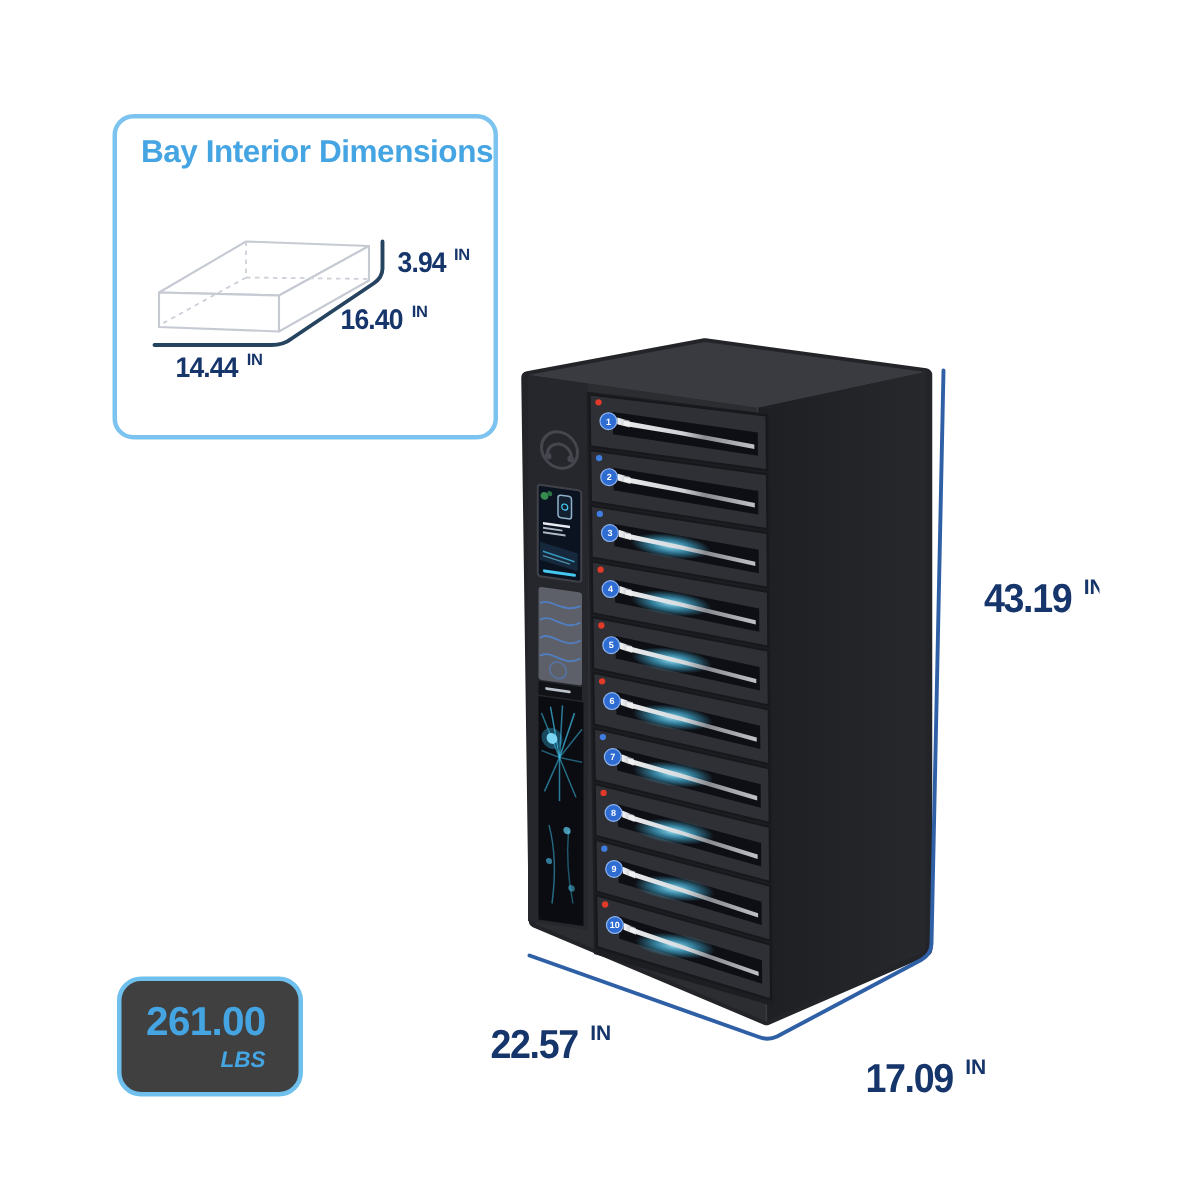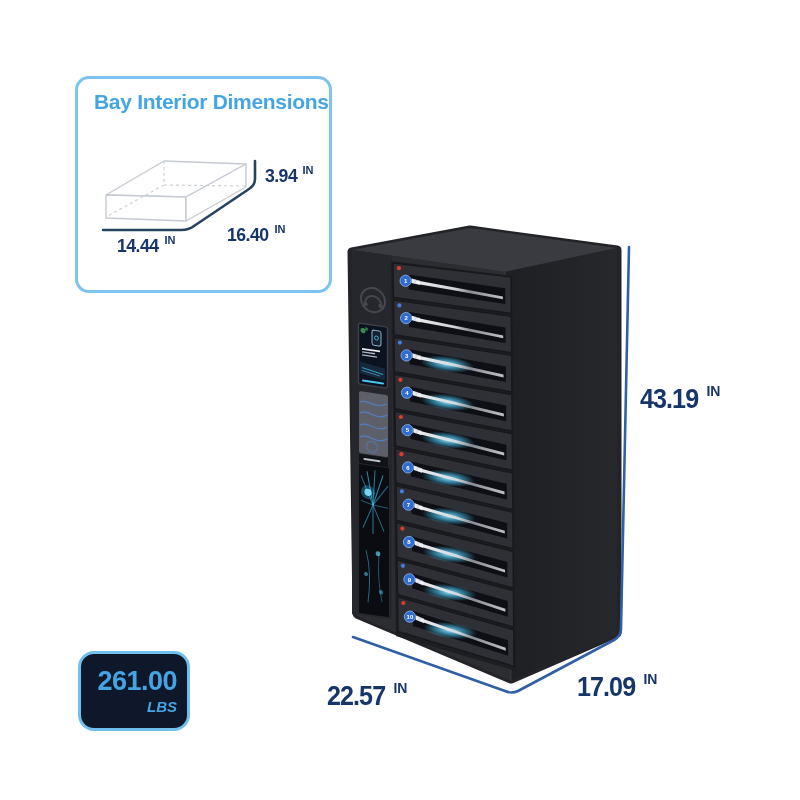--- a/index.html
+++ b/index.html
@@ -16,23 +16,23 @@
   
   .dims-panel{
     position:absolute;left:75px;top:76px;width:251px;height:211px;
     border:3px solid #7cc4ef;border-radius:14px;background:#ffffff;
   }
   .dims-title{position:absolute;left:16px;top:11px;font-size:21px;font-weight:bold;color:#45a5e3;letter-spacing:-.3px;white-space:nowrap;}
   .dims-panel svg{position:absolute;left:0;top:0;}
   
   .weight-badge{
     position:absolute;left:78px;top:651px;width:96px;height:74px;
-    border:3px solid #70c0ee;border-radius:16px;background:#0f172a;
+    border:3px solid #70c0ee;border-radius:16px;background:#404040;
     display:flex;flex-direction:column;align-items:flex-end;justify-content:center;
-    padding-right:10px;box-sizing:content-box;
+    padding-right:22px;box-sizing:content-box;
   }
   .weight-value{font-size:27px;font-weight:bold;color:#45a5e3;letter-spacing:-.5px;line-height:1;}
   .weight-unit{font-size:15px;font-weight:bold;color:#45a5e3;margin-top:4px;line-height:1;font-style:italic;}
   .cabinet-svg{position:absolute;left:0;top:0;}
 </style>
 </head>
 <body>
 
 <div class="stage">
 
@@ -53,21 +53,21 @@
         <path d="M86,106 L168,107"></path>
       </g>
 
       <path d="M25,151 L103,151 Q111,151 116,147 L171,110 Q177,106 177,100 L177,82" fill="none" stroke="#26445f" stroke-width="2.6" stroke-linecap="round" stroke-linejoin="round"></path>
     </svg>
 
     <div class="dim-label small" style="left:187px;top:86px">
       <span class="num">3.94</span>
       <span class="unit">IN</span>
     </div>
-    <div class="dim-label small" style="left:149px;top:145px">
+    <div class="dim-label small" style="left:149px;top:124px">
       <span class="num">16.40</span>
       <span class="unit">IN</span>
     </div>
     <div class="dim-label small" style="left:39px;top:156px">
       <span class="num">14.44</span>
       <span class="unit">IN</span>
     </div>
   </div>
 
   <svg class="cabinet-svg" width="800" height="800" viewBox="0 0 800 800">
@@ -259,29 +259,29 @@
           <polygon points="419.8,617.8 455.8,630.4 505.7,647.8 505.8,650.7 455.8,633.2 419.8,621.3" fill="url(#chromeG)" opacity=".95"></polygon>
           <circle cx="403.4" cy="603.0" r="2.1" fill="#e23a28"></circle>
           <circle cx="409.9" cy="616.7" r="5.6" fill="#2e6cd2" stroke="#8fb6f2" stroke-width=".8"></circle>
           <text x="409.9" y="618.9" text-anchor="middle" font-size="6" font-weight="bold" fill="#ffffff">10</text>
         </g>
       </g>
 
     <path d="M353,637 L505,691 Q512,694 518,691 L614,640 Q621,636 621,629 L629,247" fill="none" stroke="#2f5fa5" stroke-width="2.6" stroke-linecap="round" stroke-linejoin="round"></path>
   </svg>
 
-  <div class="dim-label" style="left:640px;top:384px">
+  <div class="dim-label" style="left:656px;top:384px">
     <span class="num">43.19</span>
     <span class="unit">IN</span>
   </div>
   <div class="dim-label" style="left:327px;top:681px">
     <span class="num">22.57</span>
     <span class="unit">IN</span>
   </div>
-  <div class="dim-label" style="left:577px;top:672px">
+  <div class="dim-label" style="left:577px;top:704px">
     <span class="num">17.09</span>
     <span class="unit">IN</span>
   </div>
 
   <div class="weight-badge">
     <span class="weight-value">261.00</span>
     <span class="weight-unit">LBS</span>
   </div>
 
 </div>

